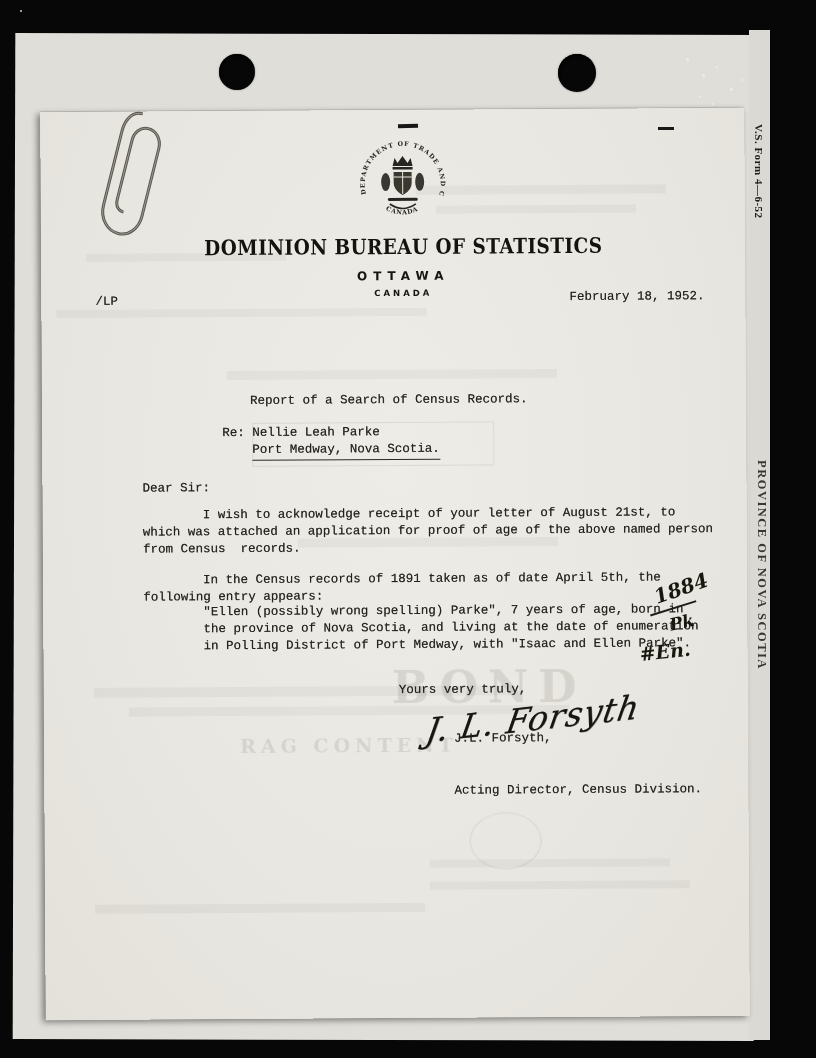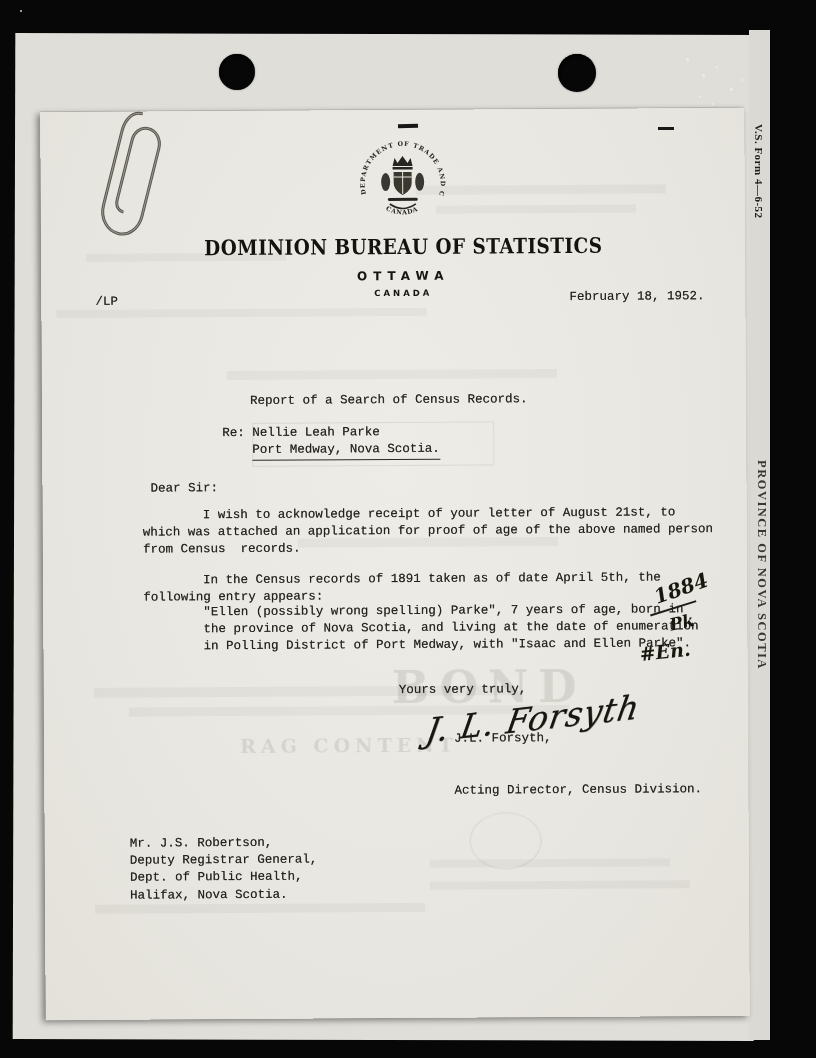--- a/index.html
+++ b/index.html
@@ -123,21 +123,21 @@
   <div class="abs center-block ottawa">OTTAWA</div>
   <div class="abs center-block canada">CANADA</div>
 
   <div class="abs mono" style="left:54px;top:182px">/LP</div>
   <div class="abs mono" style="left:528px;top:180px">February 18, 1952.</div>
 
   <div class="abs mono" style="left:208px;top:282px">Report of a Search of Census Records.</div>
   <div class="abs mono" style="left:180px;top:314px">Re: Nellie Leah Parke</div>
   <div class="abs mono u" style="left:210px;top:331px">Port Medway, Nova Scotia.</div>
 
-  <div class="abs mono" style="left:108px;top:369px">Dear Sir:</div>
+  <div class="abs mono" style="left:100px;top:369px">Dear Sir:</div>
 
   <div class="abs" style="left:100px;top:396px">
     <div class="mono indent">I wish to acknowledge receipt of your letter of August 21st, to</div>
     <div class="mono">which was attached an application for proof of age of the above named person</div>
     <div class="mono">from Census  records.</div>
   </div>
 
   <div class="abs" style="left:100px;top:461px">
     <div class="mono indent">In the Census records of 1891 taken as of date April 5th, the</div>
     <div class="mono">following entry appears:</div>
@@ -152,26 +152,20 @@
   <div class="abs hand ann-year">1884</div>
   <div class="abs ann-stroke"></div>
   <div class="abs hand ann-note1">Pk</div>
   <div class="abs hand ann-note2">#En.</div>
 
   <div class="abs mono" style="left:355px;top:572px">Yours very truly,</div>
   <div class="abs hand signature">J. L. Forsyth</div>
   <div class="abs mono" style="left:410px;top:621px">J.L. Forsyth,</div>
   <div class="abs mono" style="left:410px;top:673px">Acting Director, Census Division.</div>
 
-  <div class="abs" style="left:85px;top:724px">
-    <div class="mono">Mr. J.S. Robertson,</div>
-    <div class="mono">Deputy Registrar General,</div>
-    <div class="mono">Dept. of Public Health,</div>
-    <div class="mono">Halifax, Nova Scotia.</div>
-  </div>
 </div>
 
 <div class="abs dash" style="left:398px;top:124px;width:20px;height:4px;transform:rotate(-2deg)"></div>
 <div class="abs dash" style="left:658px;top:127px;width:16px;height:3px"></div>
 
 <svg class="abs" style="left:104px;top:100px;transform:rotate(14deg)" width="64" height="148" viewBox="0 0 64 148">
   <path d="M24 14 C12 14 8 26 8 36 L8 112 C8 126 18 136 29 136 C40 136 48 126 48 114 L48 44 C48 34 41 27 33 27 C25 27 20 34 20 42 L20 104 C20 110 24 114 29 114" fill="none" stroke="#595750" stroke-width="3"></path>
   <path d="M24 14 C12 14 8 26 8 36 L8 112 C8 126 18 136 29 136 C40 136 48 126 48 114 L48 44 C48 34 41 27 33 27 C25 27 20 34 20 42 L20 104 C20 110 24 114 29 114" fill="none" stroke="#9b998f" stroke-width="1"></path>
 </svg>
 

